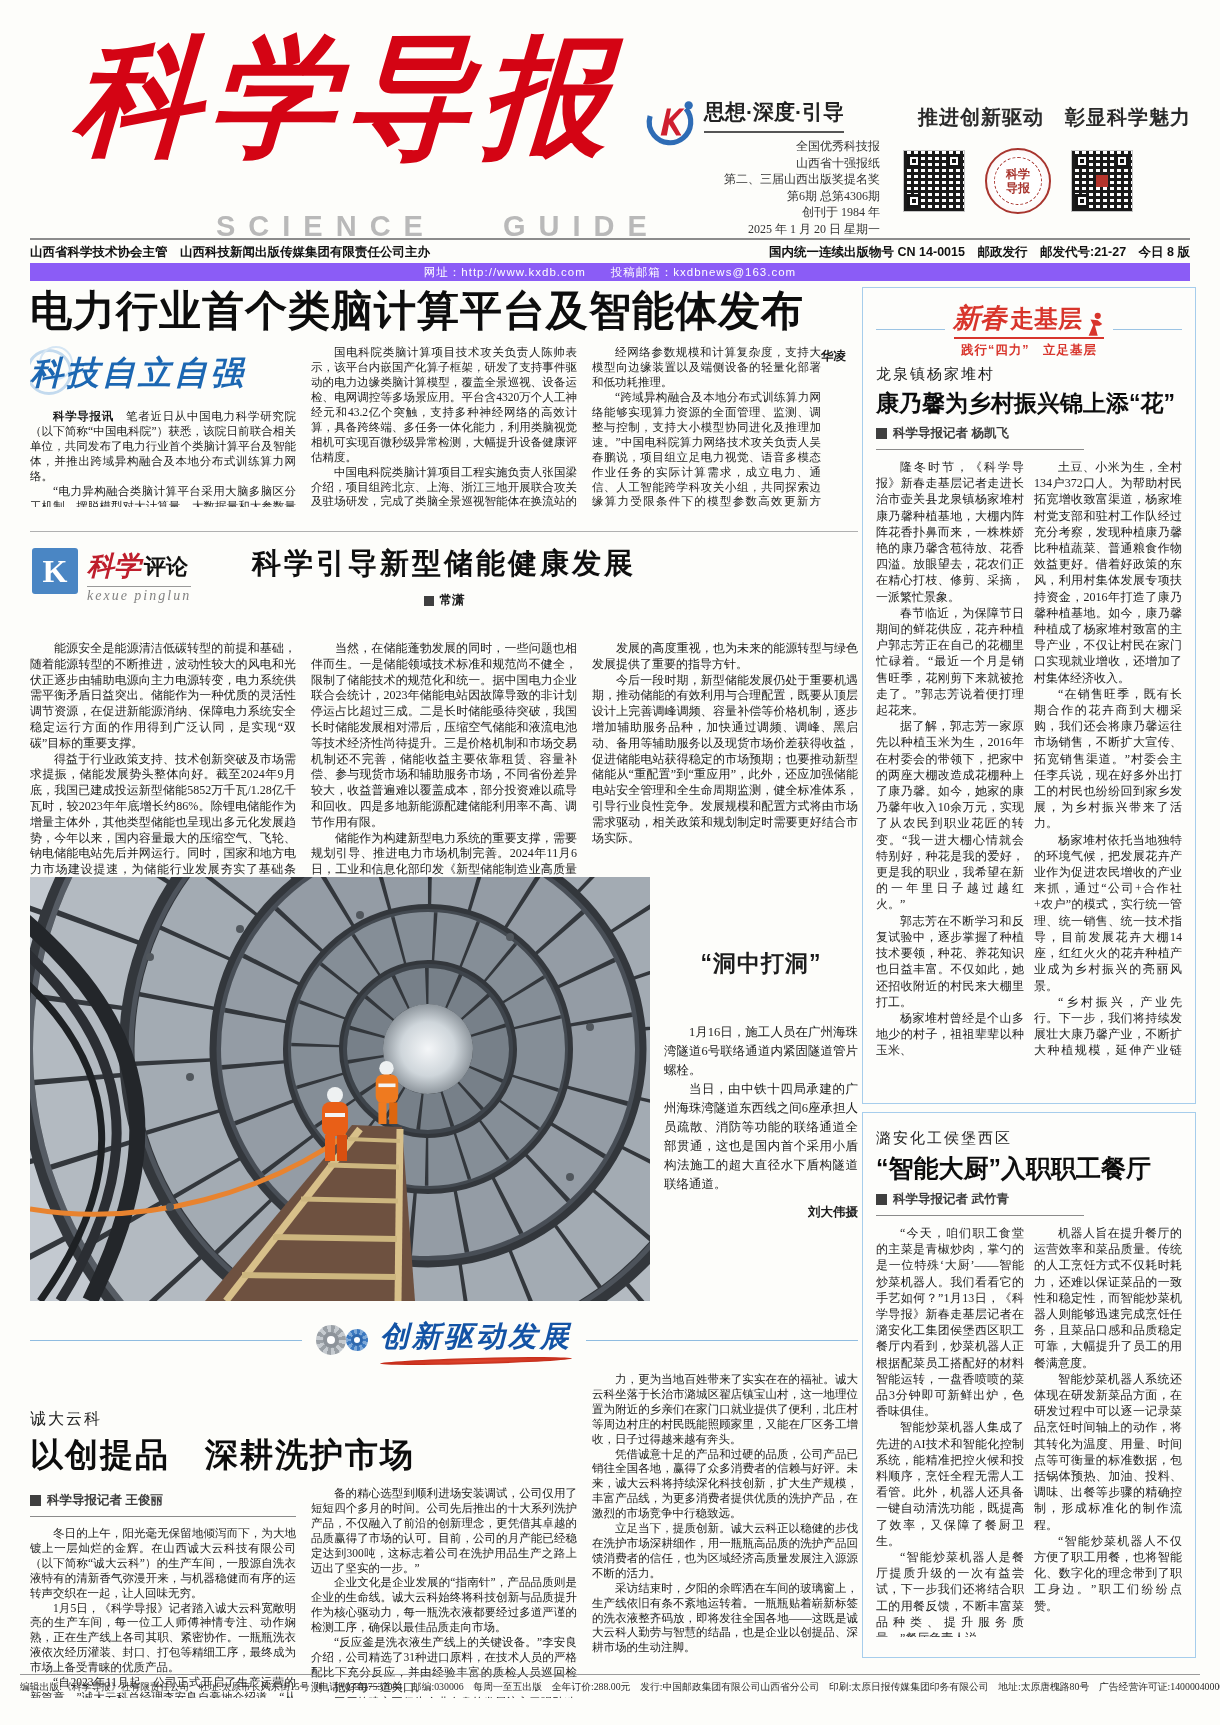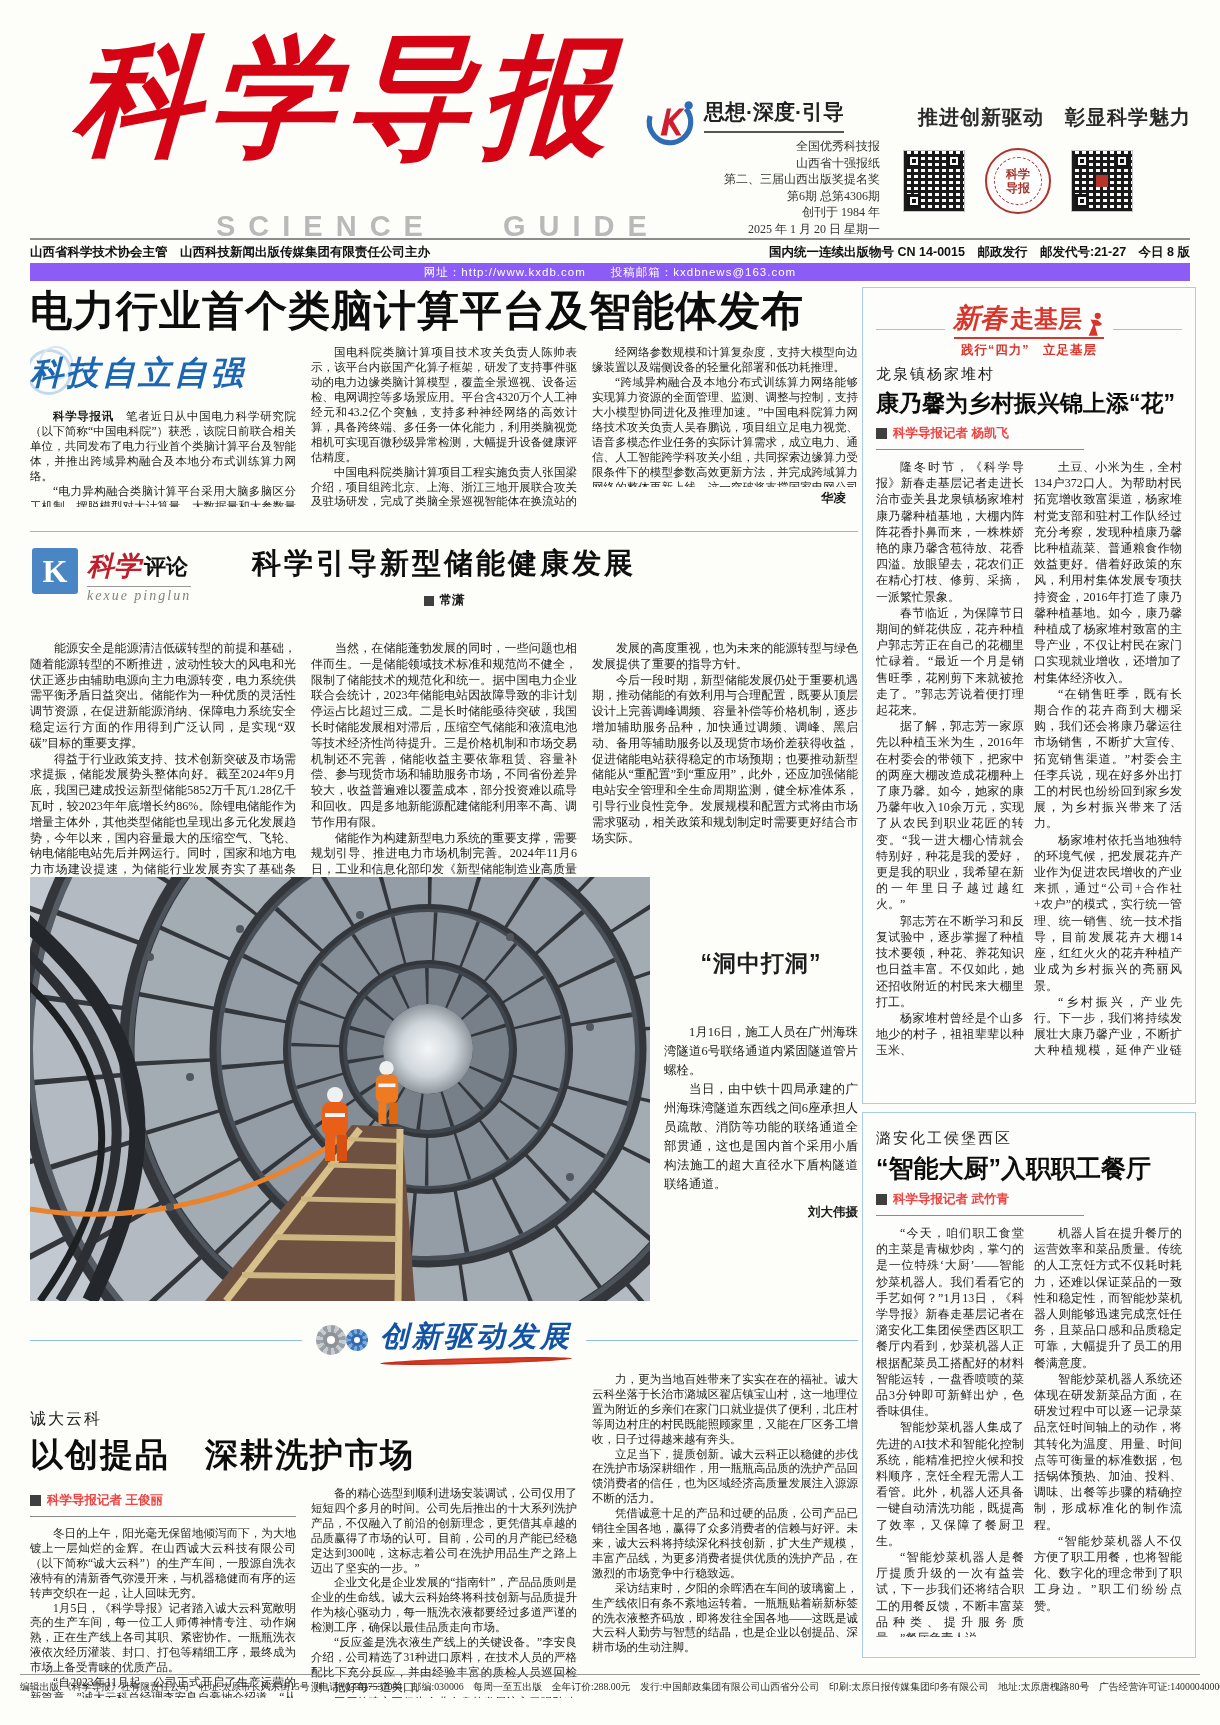--- a/index.html
+++ b/index.html
@@ -37,30 +37,30 @@
   .toprule { left:30px; top:238px; width:1160px; border-top:2px solid #8c8c8c; }
   .pubrow { left:30px; top:244px; width:1160px; display:flex; justify-content:space-between;
             font-family:"Liberation Sans",sans-serif; font-size:12.5px; font-weight:bold; color:#111; }
   .urlbar { left:30px; top:263px; width:1160px; height:18px; background:#8b5cf6; color:#fff;
             font-family:"Liberation Sans",sans-serif; font-size:11.5px; line-height:18px; text-align:center; letter-spacing:1px; }
 
   
   p.para, .plist p { font-size:11.5px; line-height:14.9px; text-indent:2em; text-align:justify; margin:0; word-break:break-all; }
   .byline { display:flex; align-items:center; gap:6px; border-bottom:1px solid #8a8a8a; padding-bottom:7px; margin:6px 0 9px; }
   .byline i { width:11px; height:11px; background:#3f3f3f; flex:none; }
-  .byline span { font-family:"Liberation Sans",sans-serif; font-size:12.5px; font-weight:bold; color:#ef4444; }
+  .byline span { font-family:"Liberation Sans",sans-serif; font-size:12.5px; font-weight:bold; color:#404040; }
   .author { text-align:right; font-weight:bold; font-size:12.5px; padding-right:12px; margin-top:3px; }
 
   
   .lead { left:30px; top:286px; width:828px; }
   .lead h1 { font-family:"Liberation Sans",sans-serif; font-size:42px; font-weight:900; color:#0d0d0d;
              letter-spacing:1px; line-height:1.2; white-space:nowrap; }
   .lead-cols { display:flex; gap:15px; height:162px; margin-top:9px; }
   .lead-cols .col { width:266px; overflow:hidden; }
-  .col-flex { display:flex; flex-direction:column; }
+  .col-flex { display:flex; }
   .fill { flex:1; overflow:hidden; }
   .tech-badge { position:relative; height:56px; display:flex; align-items:center; margin-bottom:8px; }
   .tech-badge .swirl { position:absolute; left:-4px; top:4px; width:46px; height:46px; border:3px solid #b9d4ec;
                        border-radius:50%; opacity:.85; }
   .tech-badge .swirl::after { content:""; position:absolute; left:10px; top:-6px; width:30px; height:30px;
                        border:2px solid #cfe2f3; border-radius:50%; }
   .tech-badge b { position:relative; font-family:"Liberation Sans",sans-serif; font-style:italic; font-weight:900;
                   font-size:33px; color:#1c67b2; letter-spacing:3px; }
   .sep1 { left:30px; top:531px; width:828px; border-top:1px solid #b0b0b0; }
 
@@ -363,22 +363,22 @@
         <div class="col plist">
             <p>备的精心选型到顺利进场安装调试，公司仅用了短短四个多月的时间。公司先后推出的十大系列洗护产品，不仅融入了前沿的创新理念，更凭借其卓越的品质赢得了市场的认可。目前，公司的月产能已经稳定达到300吨，这标志着公司在洗护用品生产之路上迈出了坚实的一步。”</p>
             <p>企业文化是企业发展的“指南针”，产品品质则是企业的生命线。诚大云科始终将科技创新与品质提升作为核心驱动力，每一瓶洗衣液都要经过多道严谨的检测工序，确保以最佳品质走向市场。</p>
             <p>“反应釜是洗衣液生产线上的关键设备。”李安良介绍，公司精选了31种进口原料，在技术人员的严格配比下充分反应，并由经验丰富的质检人员巡回检测，把好每一道关口。</p>
             <p>工厂的建立不仅为企业自身的发展注入了强劲动</p>
           </div>
       </div>
     </div>
     <div class="wash-col3 plist">
         <p>力，更为当地百姓带来了实实在在的福祉。诚大云科坐落于长治市潞城区翟店镇宝山村，这一地理位置为附近的乡亲们在家门口就业提供了便利，北庄村等周边村庄的村民既能照顾家里，又能在厂区务工增收，日子过得越来越有奔头。</p>
+        <p>凭借诚意十足的产品和过硬的品质，公司产品已销往全国各地，赢得了众多消费者的信赖与好评。未来，诚大云科将持续深化科技创新，扩大生产规模，丰富产品线，为更多消费者提供优质的洗护产品，在激烈的市场竞争中行稳致远。</p>
         <p>立足当下，提质创新。诚大云科正以稳健的步伐在洗护市场深耕细作，用一瓶瓶高品质的洗护产品回馈消费者的信任，也为区域经济高质量发展注入源源不断的活力。</p>
-        <p>凭借诚意十足的产品和过硬的品质，公司产品已销往全国各地，赢得了众多消费者的信赖与好评。未来，诚大云科将持续深化科技创新，扩大生产规模，丰富产品线，为更多消费者提供优质的洗护产品，在激烈的市场竞争中行稳致远。</p>
         <p>采访结束时，夕阳的余晖洒在车间的玻璃窗上，生产线依旧有条不紊地运转着。一瓶瓶贴着崭新标签的洗衣液整齐码放，即将发往全国各地——这既是诚大云科人勤劳与智慧的结晶，也是企业以创提品、深耕市场的生动注脚。</p>
       </div>
   </div>
 
   <div class="abs card box1">
     <div class="spring">
       <div class="line"></div>
       <div class="spring-core">
         <div class="spring-main">
           <span class="s1">新春</span>

